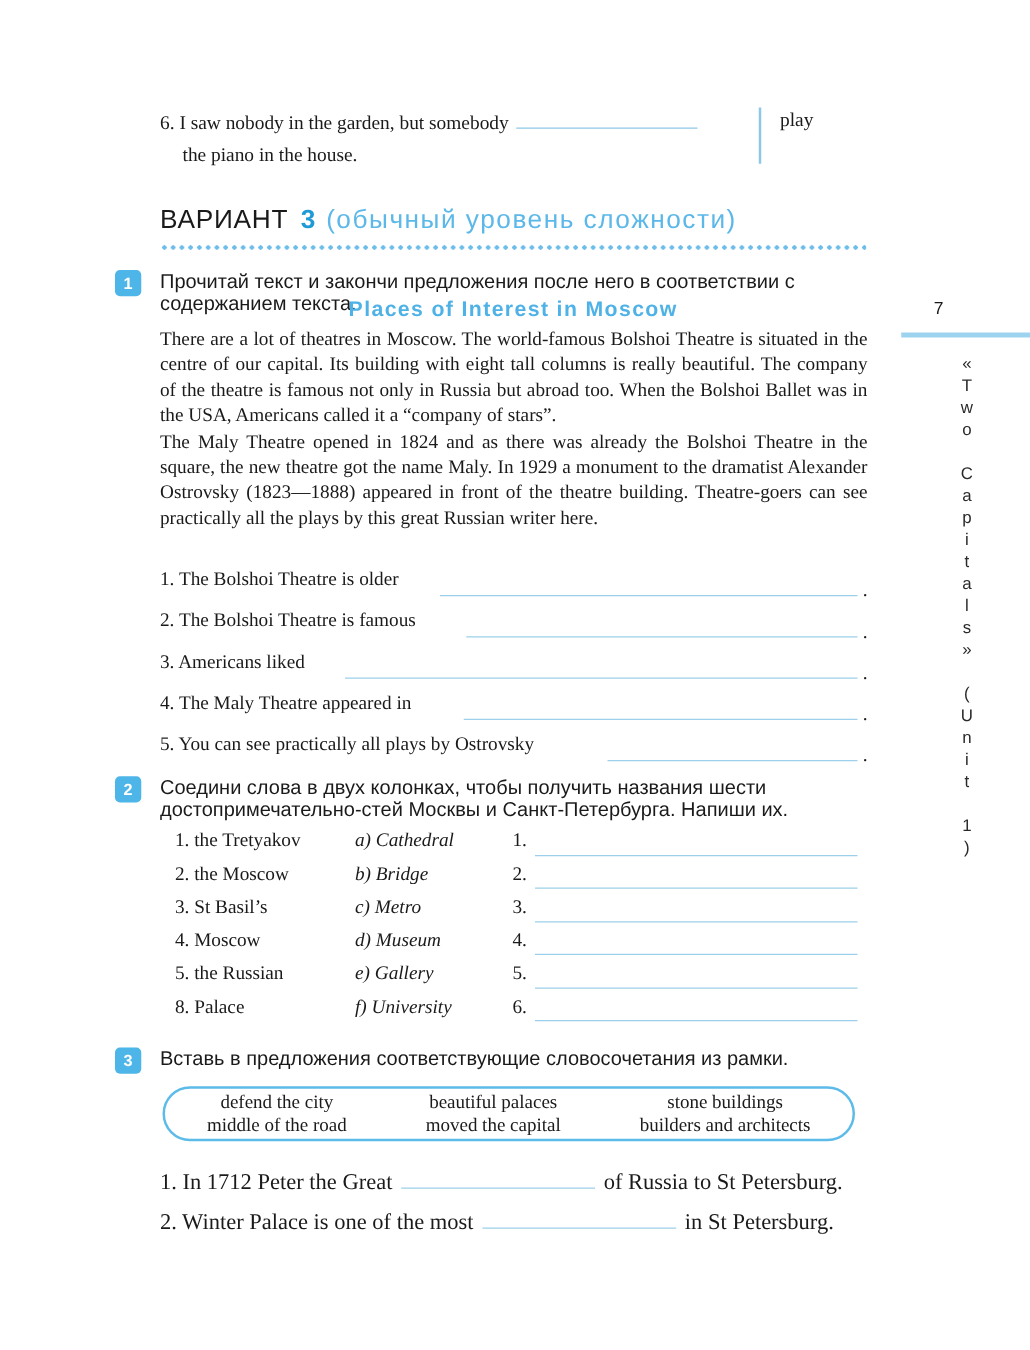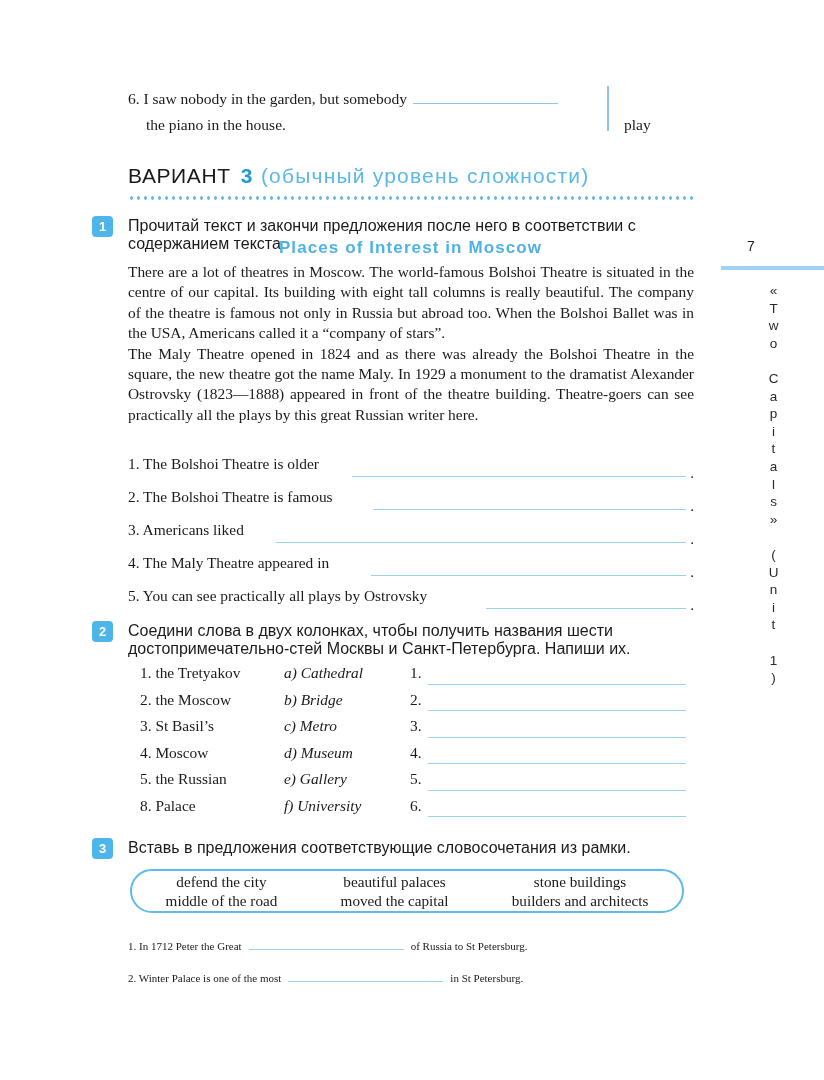--- a/index.html
+++ b/index.html
@@ -49,21 +49,20 @@
     top: 86px;
     width: 2px;
     height: 45px;
     background: #8ec8e8;
   }
   .carry-word {
     position: absolute;
     left: 624px;
     top: 88px;
     font-size: 15.5px;
-    margin-top: 28px;
   }
 
   
   .variant {
     position: absolute;
     left: 128px;
     top: 164px;
     font-family: "Liberation Sans", sans-serif;
     font-size: 21px;
     letter-spacing: 0.6px;
@@ -225,21 +224,21 @@
   
   .blist {
     position: absolute;
     left: 128px;
     top: 935px;
     width: 566px;
   }
   .brow {
     position: relative;
     height: 32px;
-    font-size: 11px;
+    font-size: 18px;
     white-space: nowrap;
   }
   .brow .bfill {
     display: inline-block;
     border-bottom: 1.4px solid #9ccfe9;
     height: 14px;
     vertical-align: baseline;
   }
 
   

